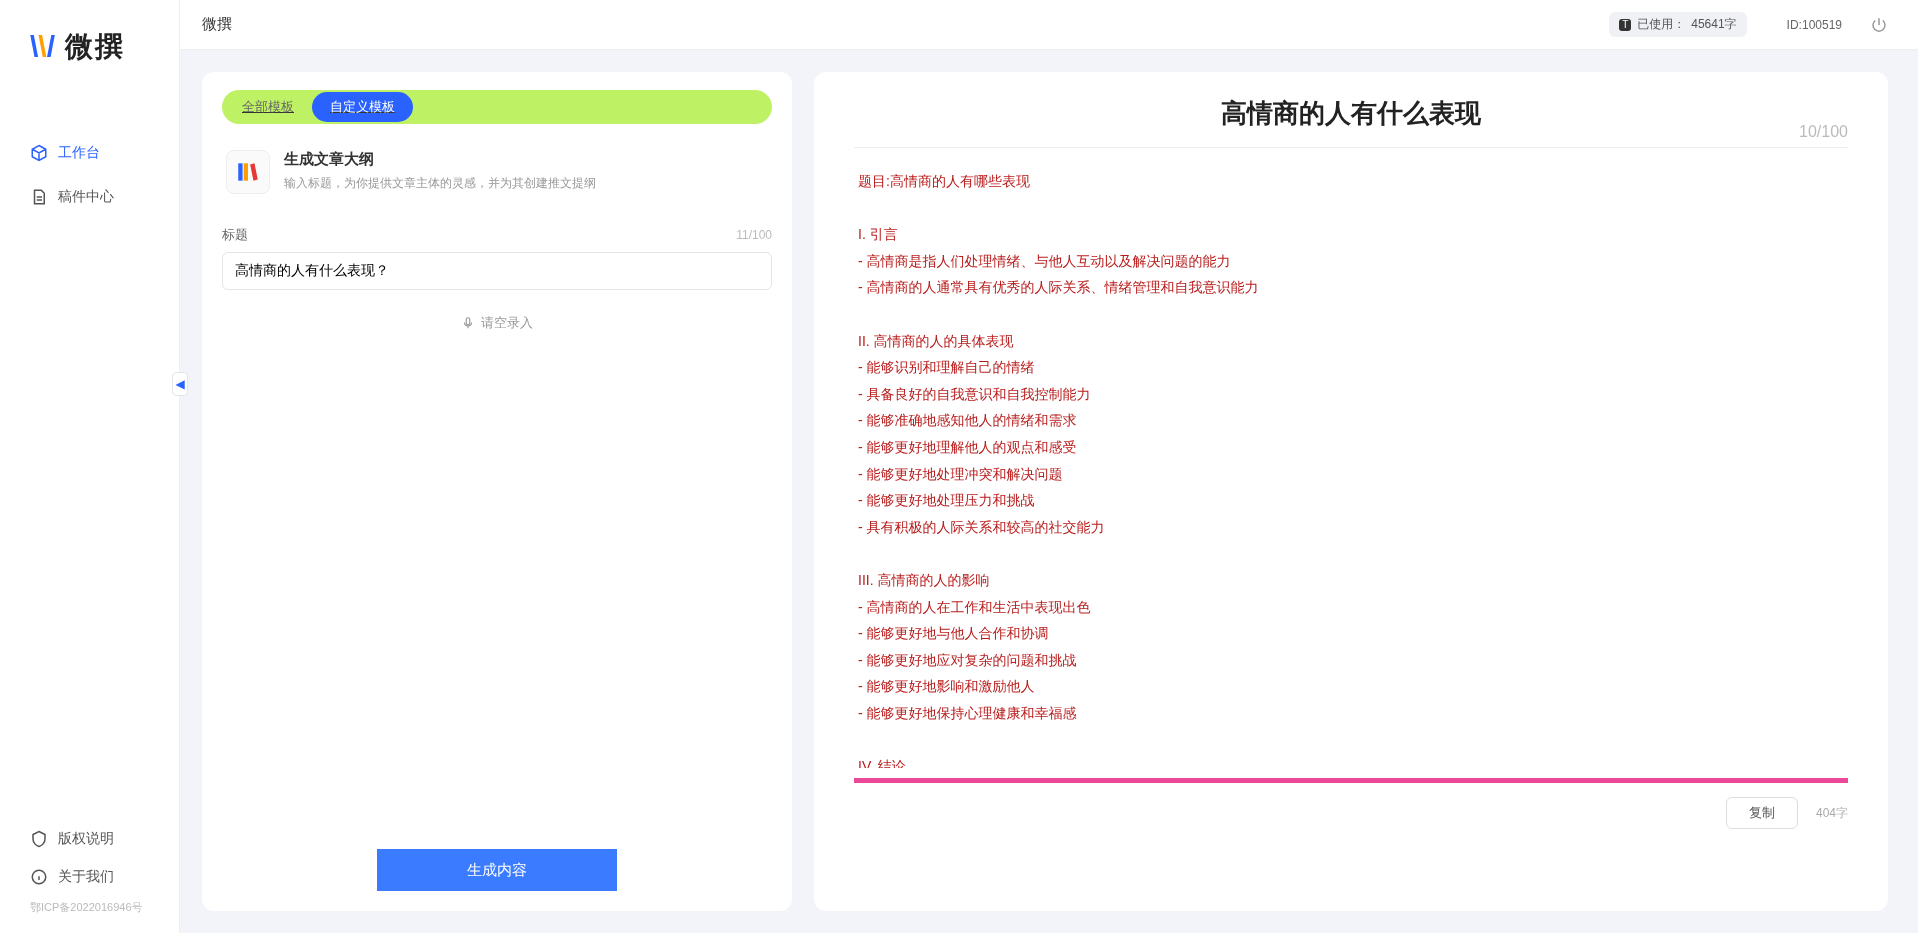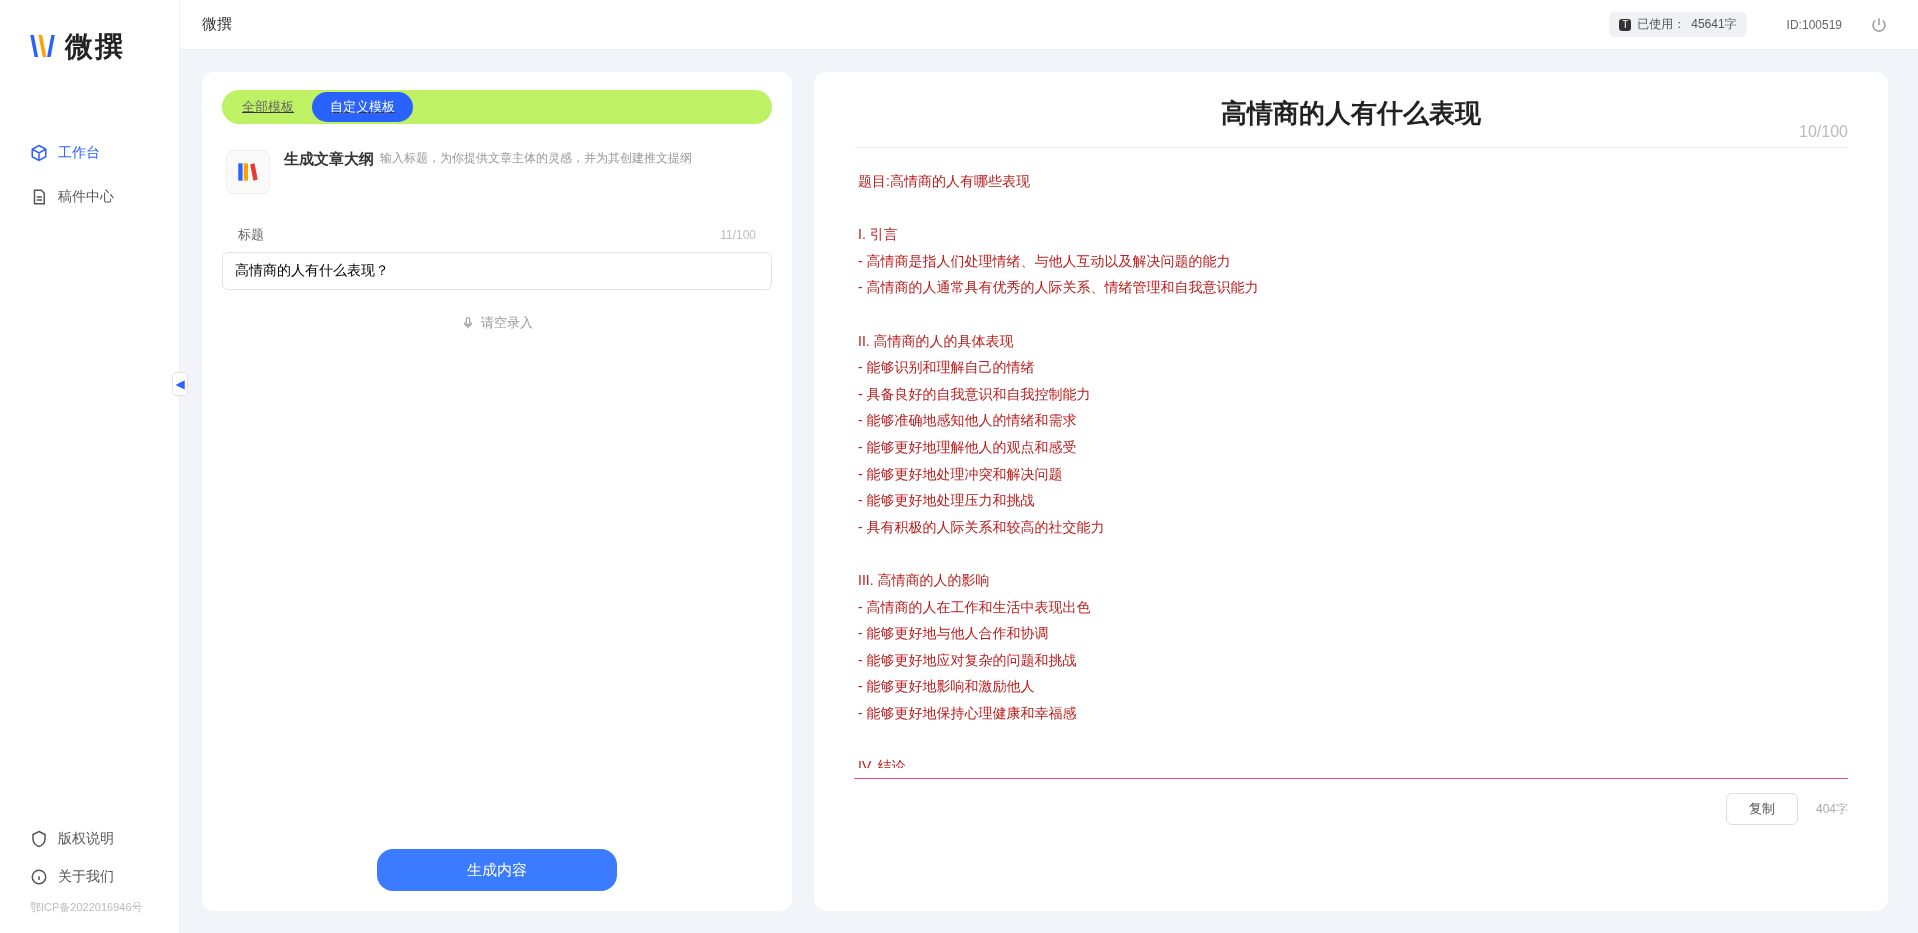--- a/index.html
+++ b/index.html
@@ -44,45 +44,45 @@
 
 
 .panel { background: #fff; border-radius: 12px; display: flex; flex-direction: column; }
 .left-panel { width: 590px; padding: 18px 20px 20px; }
 .tabs { display: inline-flex; background: #bef264; border-radius: 999px; padding: 2px; margin-bottom: 18px; text-decoration: underline; }
 .tab { padding: 6px 18px; border-radius: 999px; font-size: 13px; cursor: pointer; color: #666; }
 .tab.active { background: #2962ff; color: #fff; }
 
 .template-card { display: flex; gap: 14px; padding: 8px 4px 22px; }
 .tmpl-ico { width: 44px; height: 44px; border-radius: 8px; background: #fafafa; border: 1px solid #eee; display: flex; align-items: center; justify-content: center; font-size: 20px; }
-.tmpl-texts { display: flex; flex-direction: row; gap: 6px; }
+.tmpl-texts { display: flex; flex-direction: column; gap: 6px; }
 .tmpl-title { font-weight: 600; font-size: 15px; }
 .tmpl-desc { font-size: 12px; color: #999; }
 
-.field-row { display: flex; justify-content: space-between; align-items: center; margin: 10px 16px 8px; }
+.field-row { display: flex; justify-content: space-between; align-items: center; margin: 10px 0 8px; }
 .field-label { font-size: 13px; color: #666; }
 .field-count { font-size: 12px; color: #bbb; }
 
 .title-input { width: 100%; border: 1px solid #e3e4e8; border-radius: 6px; padding: 10px 12px; font-size: 14px; outline: none; }
 
 .voice-btn { display: flex; align-items: center; justify-content: center; gap: 6px; color: #999; font-size: 13px; margin-top: 24px; cursor: pointer; }
 .voice-btn svg { width: 14px; height: 14px; }
 
 .left-spacer { flex: 1; }
-.gen-btn { margin: 0 auto; width: 240px; height: 42px; background: #3b7bff; color: #fff; border: none; border-radius: 16px; font-size: 15px; cursor: pointer; }
+.gen-btn { margin: 0 auto; width: 240px; height: 42px; background: #3b7bff; color: #fff; border: none; border-radius: 0; font-size: 15px; cursor: pointer; }
 
 
 .right-panel { flex: 1; padding: 24px 40px 20px; position: relative; }
 .out-head { text-align: center; padding-bottom: 16px; border-bottom: 1px solid #eee; position: relative; }
 .out-title { font-family: "Songti SC", SimSun, serif; font-size: 26px; font-weight: 600; color: #222; }
 .out-count-top { position: absolute; right: 0; bottom: 6px; font-size: 16px; color: #bbb; }
 
 .out-body { padding: 20px 4px 0; font-size: 14px; line-height: 1.9; color: #b91c1c; white-space: pre-line; height: 620px; overflow: auto; }
 
-.out-footer { display: flex; align-items: center; justify-content: flex-end; gap: 18px; border-top: 1px solid #ec4899; padding-top: 14px; margin-top: 10px; }
+.out-footer { display: flex; align-items: center; justify-content: flex-end; gap: 18px; border-top: 5px solid #ec4899; padding-top: 14px; margin-top: 10px; }
 .copy-btn { border: 1px solid #ddd; background: #fff; padding: 6px 22px; border-radius: 6px; font-size: 13px; color: #555; cursor: pointer; }
 .word-count { font-size: 12px; color: #aaa; }
 </style>
 </head>
 <body>
 
 <div class="app">
   <div class="sidebar">
     <div class="logo-wrap">
       <span class="logo-mark"><span class="stripe1">\</span><span class="stripe2">\</span><span class="stripe3">/</span></span>

